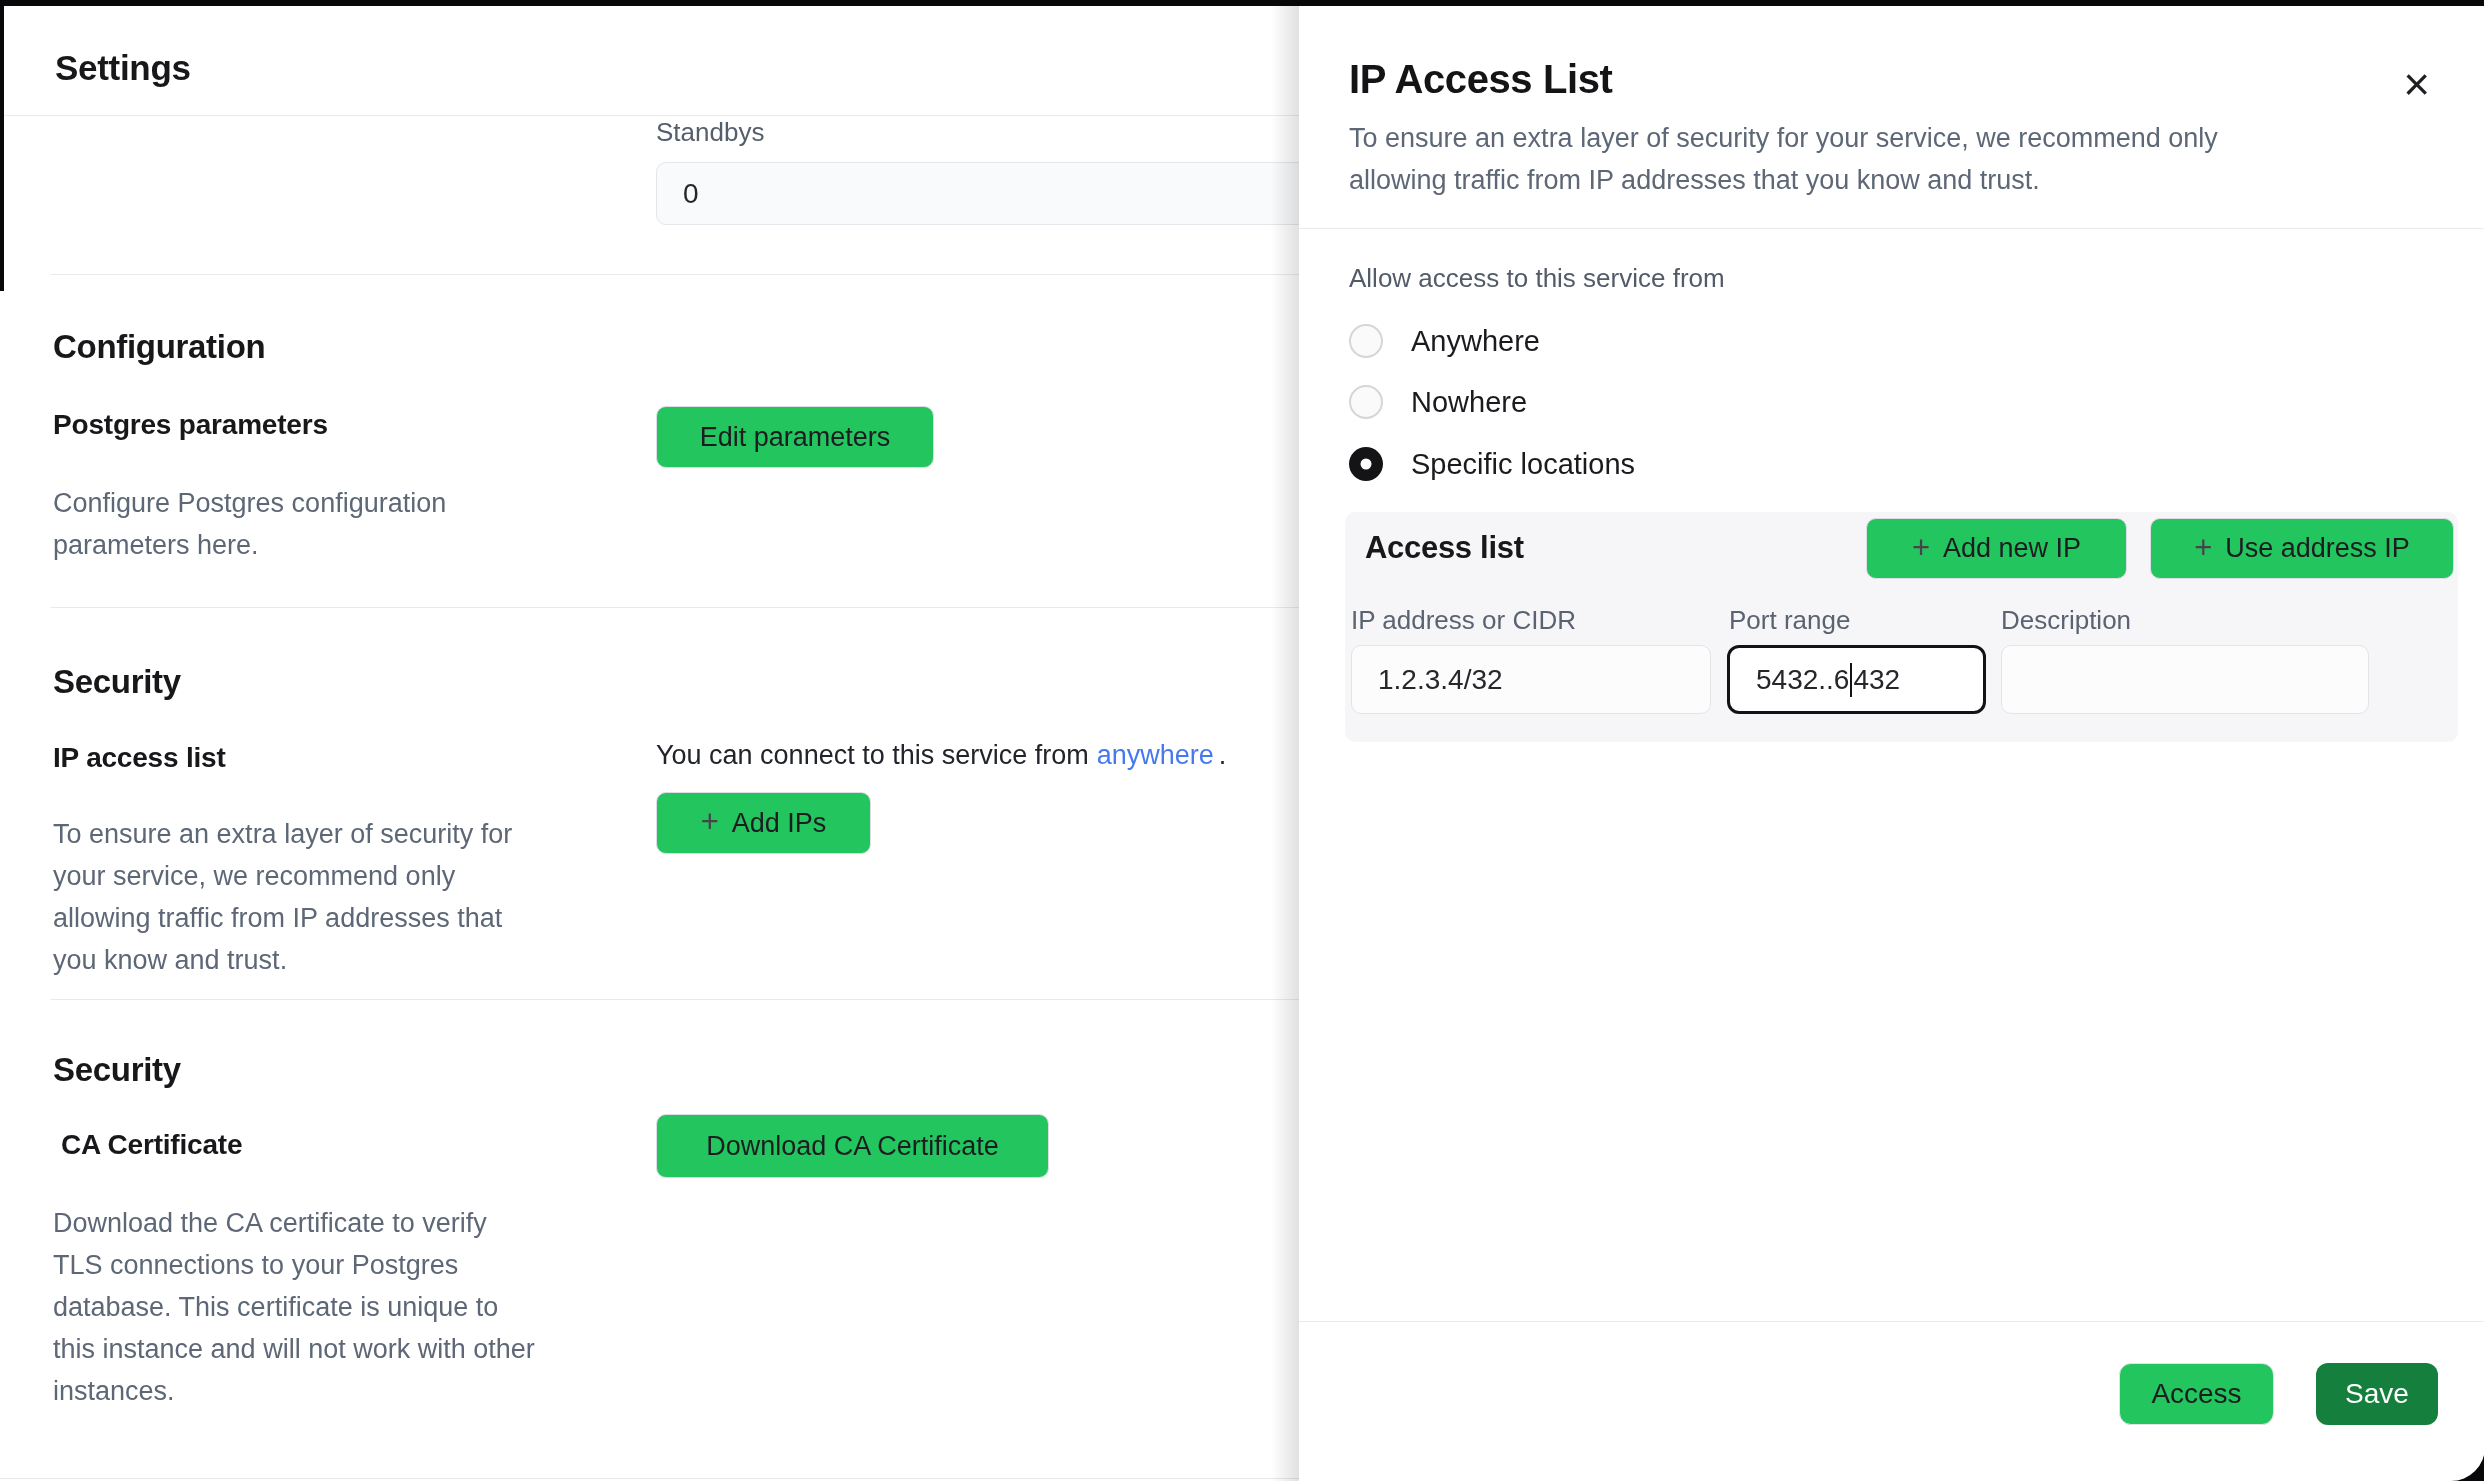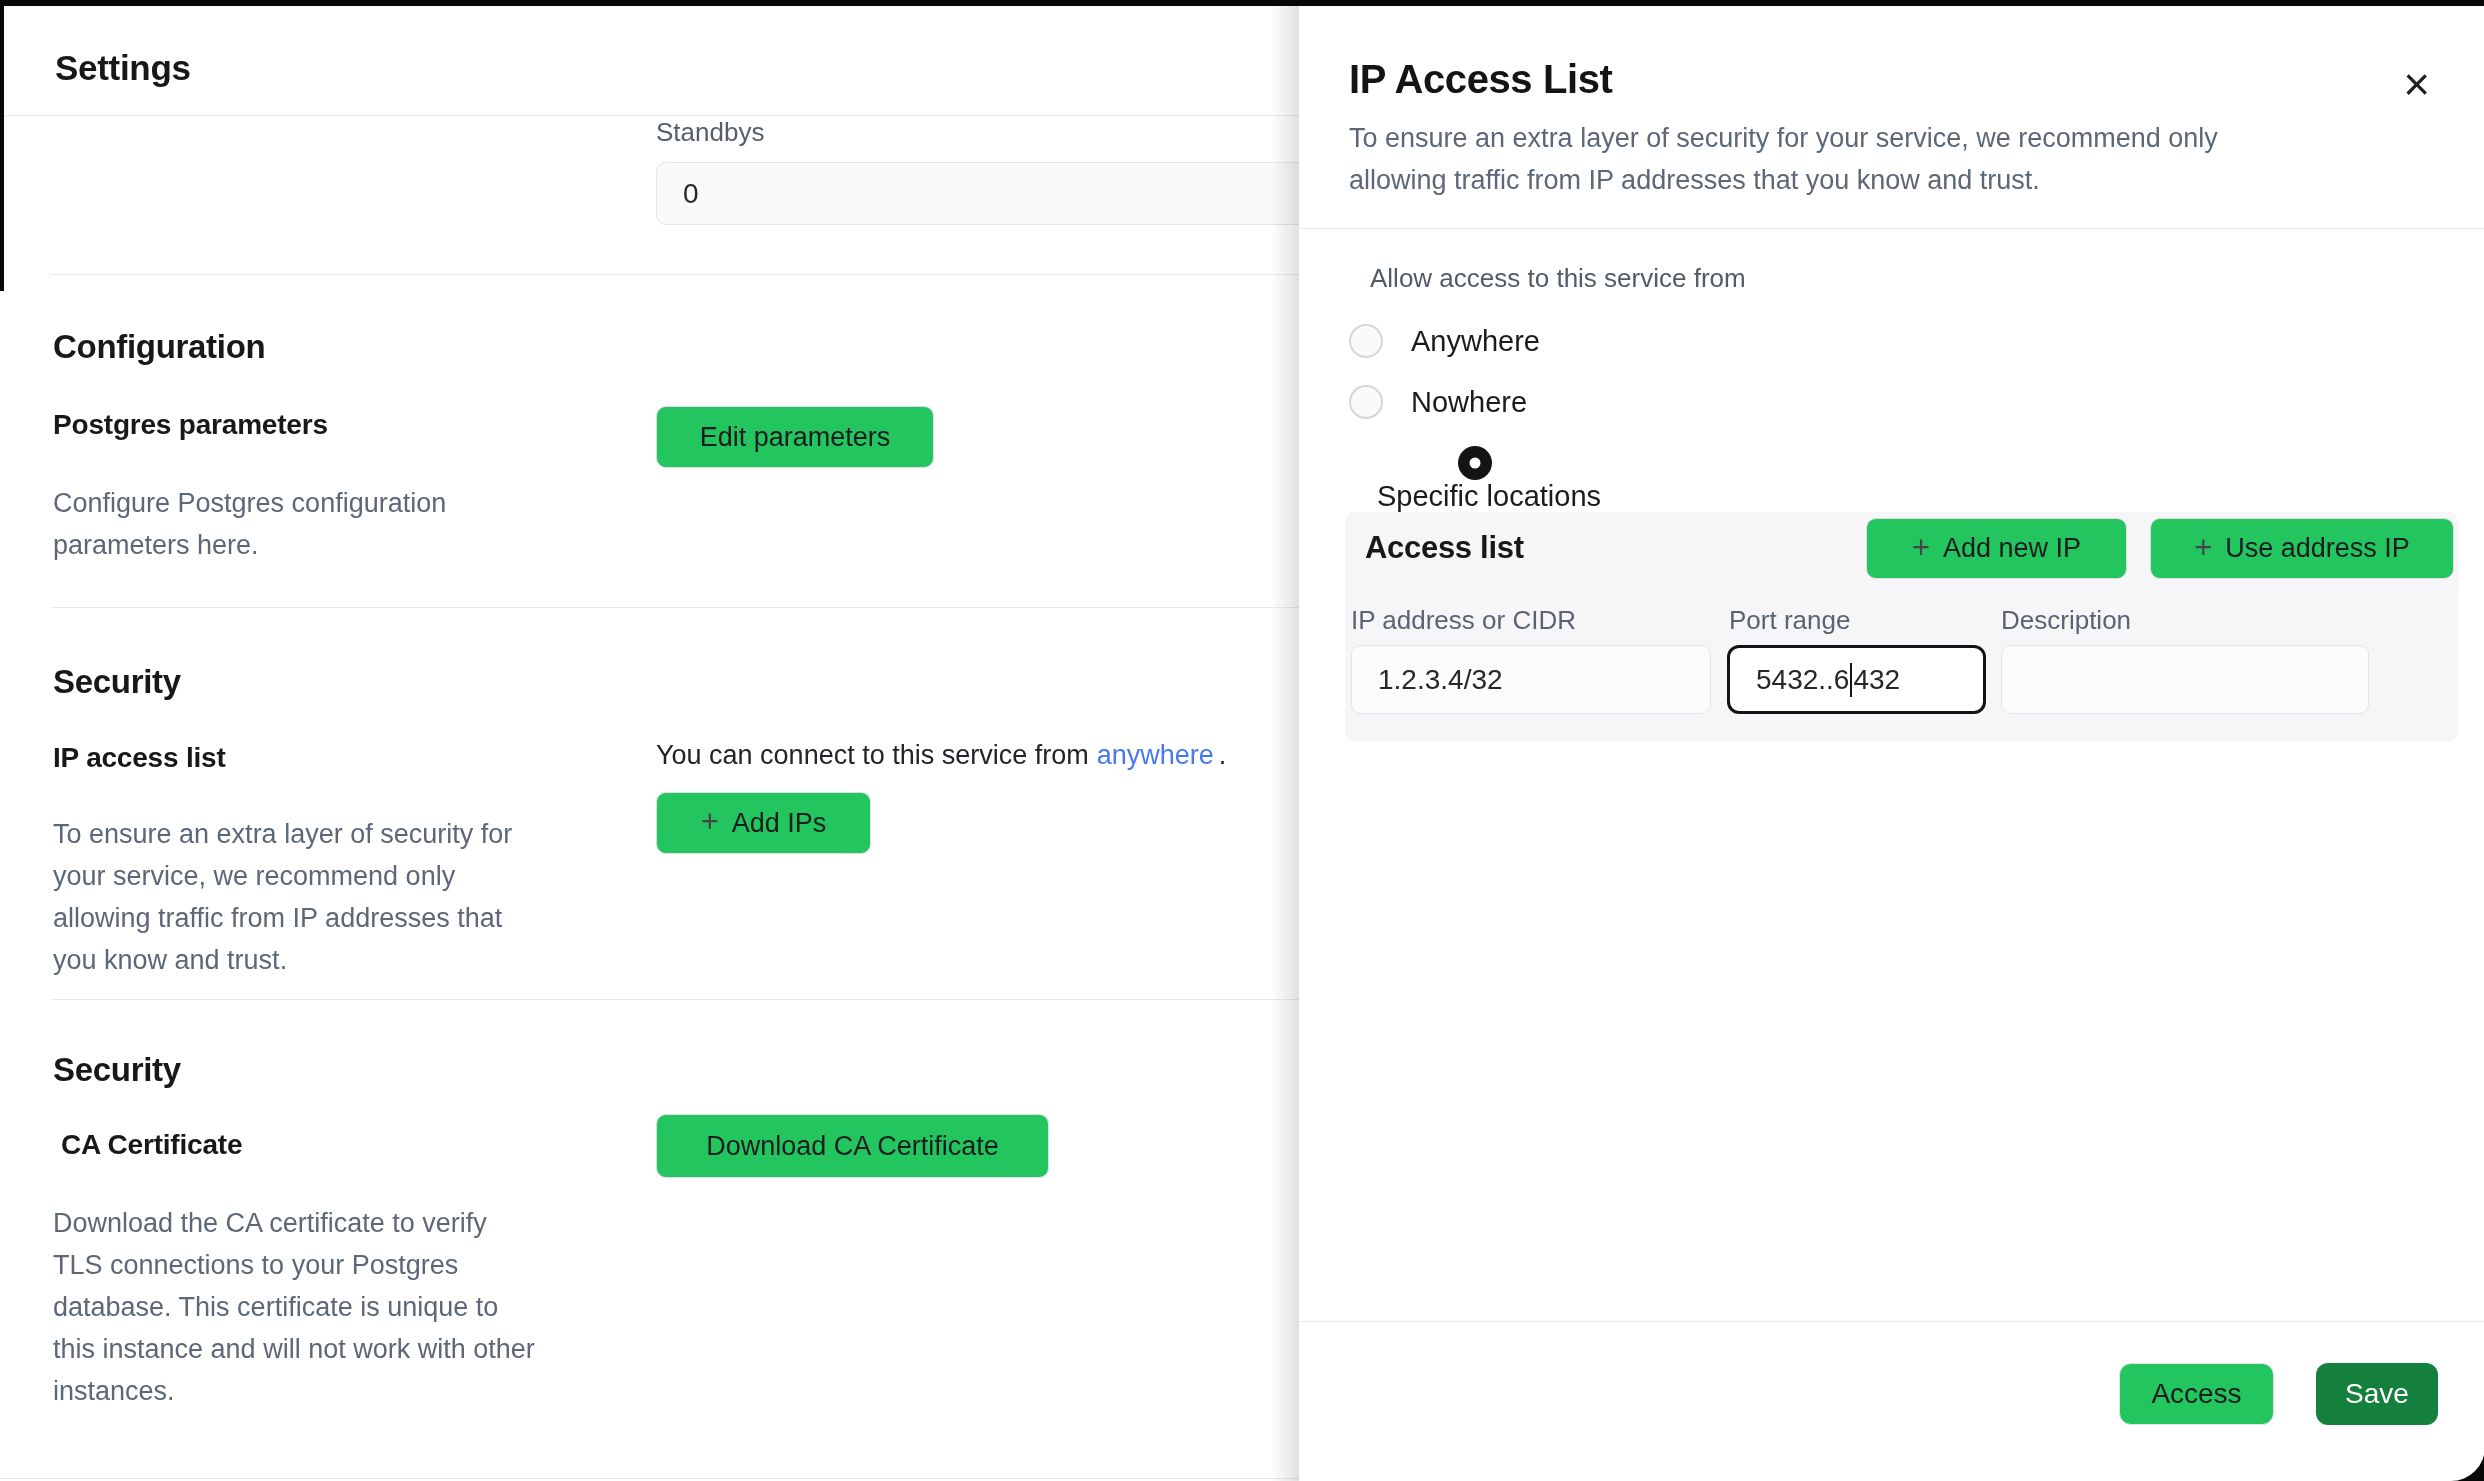--- a/index.html
+++ b/index.html
@@ -58,21 +58,21 @@
     background:linear-gradient(to right, rgba(0,0,0,0), rgba(0,0,0,0.12));
   }
   .drawer {
     position:absolute; left:1299px; top:6px; width:1186px; height:1475px;
     background:#ffffff; z-index:6; border-bottom-right-radius:34px;
   }
   .drawer-title { left:50px; top:51px; font-size:40px; font-weight:700; letter-spacing:-0.4px; color:#141417; }
   .drawer-close { right:55px; top:55px; font-size:46px; font-weight:300; color:#1f1f23; line-height:1; cursor:pointer; }
   .drawer-desc  { left:50px; top:111px; width:1109px; }
   .drawer-divider-top { left:0; right:0; top:222px; }
-  .allow-label { left:50px; top:257px; font-size:26px; color:#525b68;margin-left:21px; }
+  .allow-label { left:50px; top:257px; font-size:26px; color:#525b68; }
 
   .radio-row { left:50px; height:36px; display:flex; align-items:center; cursor:pointer; }
   .radio-circle {
     width:34px; height:34px; border-radius:50%;
     border:2px solid #d6d6da; background:#fafafb; flex:none;
   }
   .radio-circle.selected {
     border:none; background:#141417; position:relative;
   }
   .radio-circle.selected::after {
@@ -165,21 +165,21 @@
   <div class="abs allow-label">Allow access to this service from</div>
 
   <div class="abs radio-row" style="top:317px;">
     <span class="radio-circle"></span>
     <span class="radio-label">Anywhere</span>
   </div>
   <div class="abs radio-row" style="top:378px;">
     <span class="radio-circle"></span>
     <span class="radio-label">Nowhere</span>
   </div>
-  <div class="abs radio-row" style="top:440px;flex-direction:column;">
+  <div class="abs radio-row" style="top:440px;">
     <span class="radio-circle selected"></span>
     <span class="radio-label">Specific locations</span>
   </div>
 
   <div class="access-panel">
     <div class="abs access-heading">Access list</div>
     <button class="btn panel-btn btn-add-new">
       <span class="plus">+</span>
       <span>Add new IP</span>
     </button>

